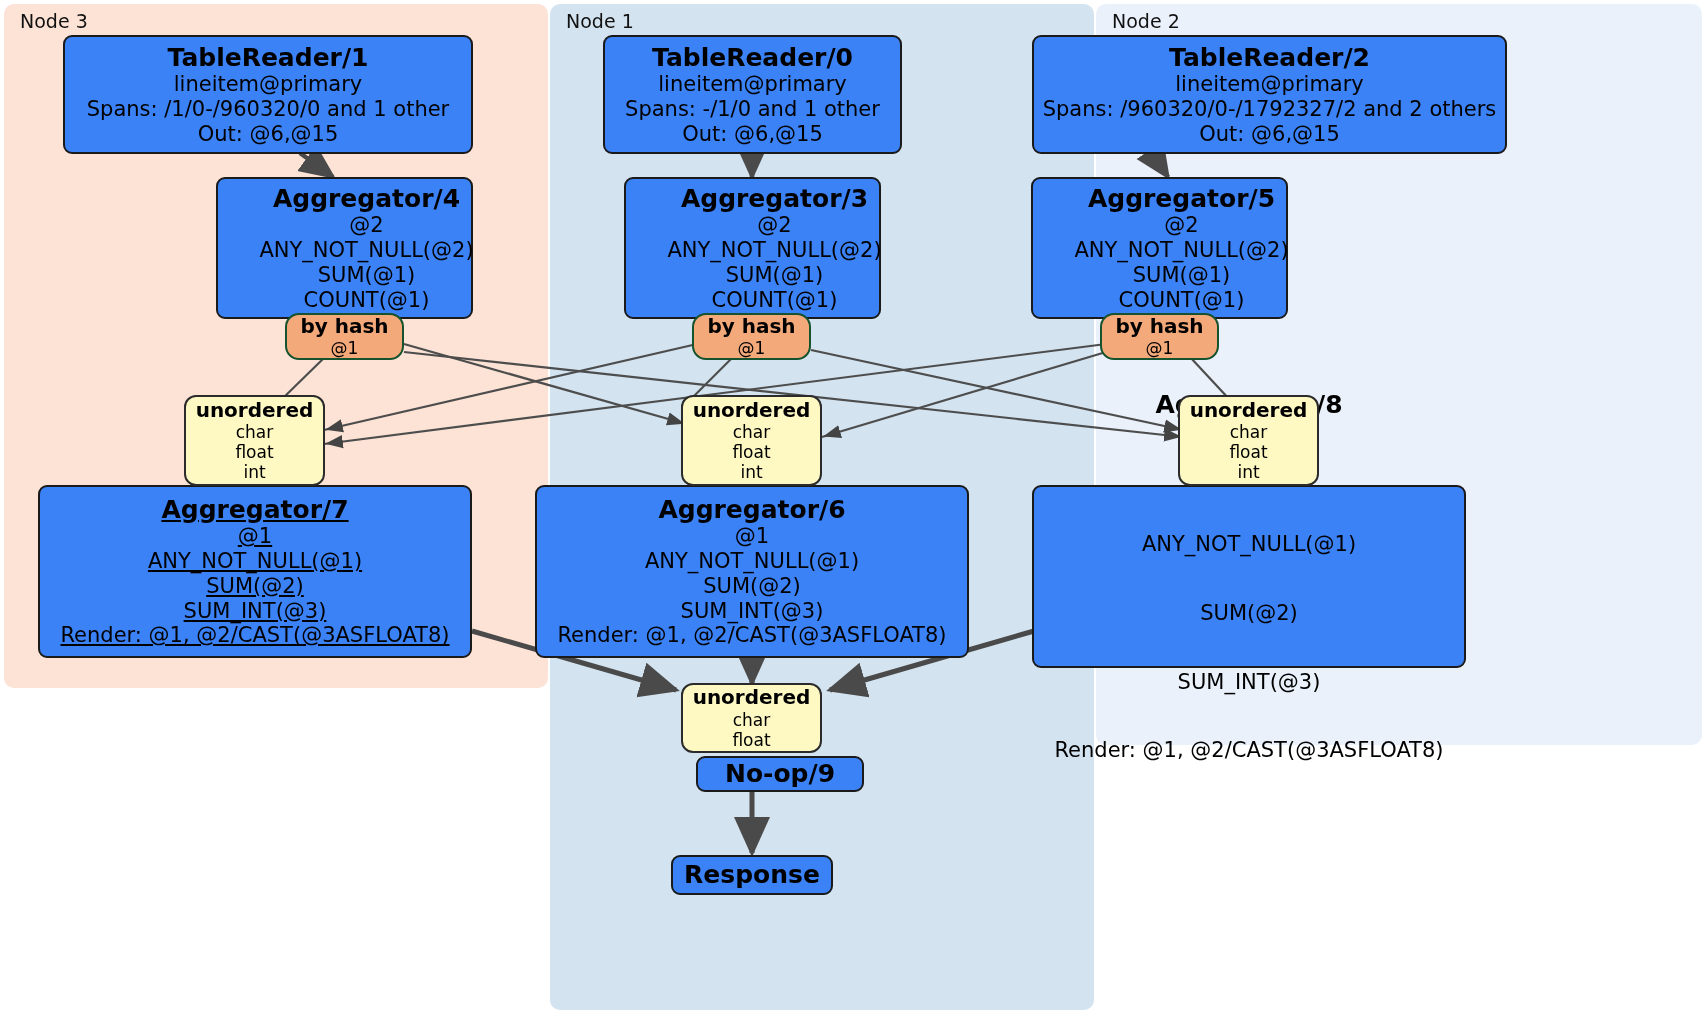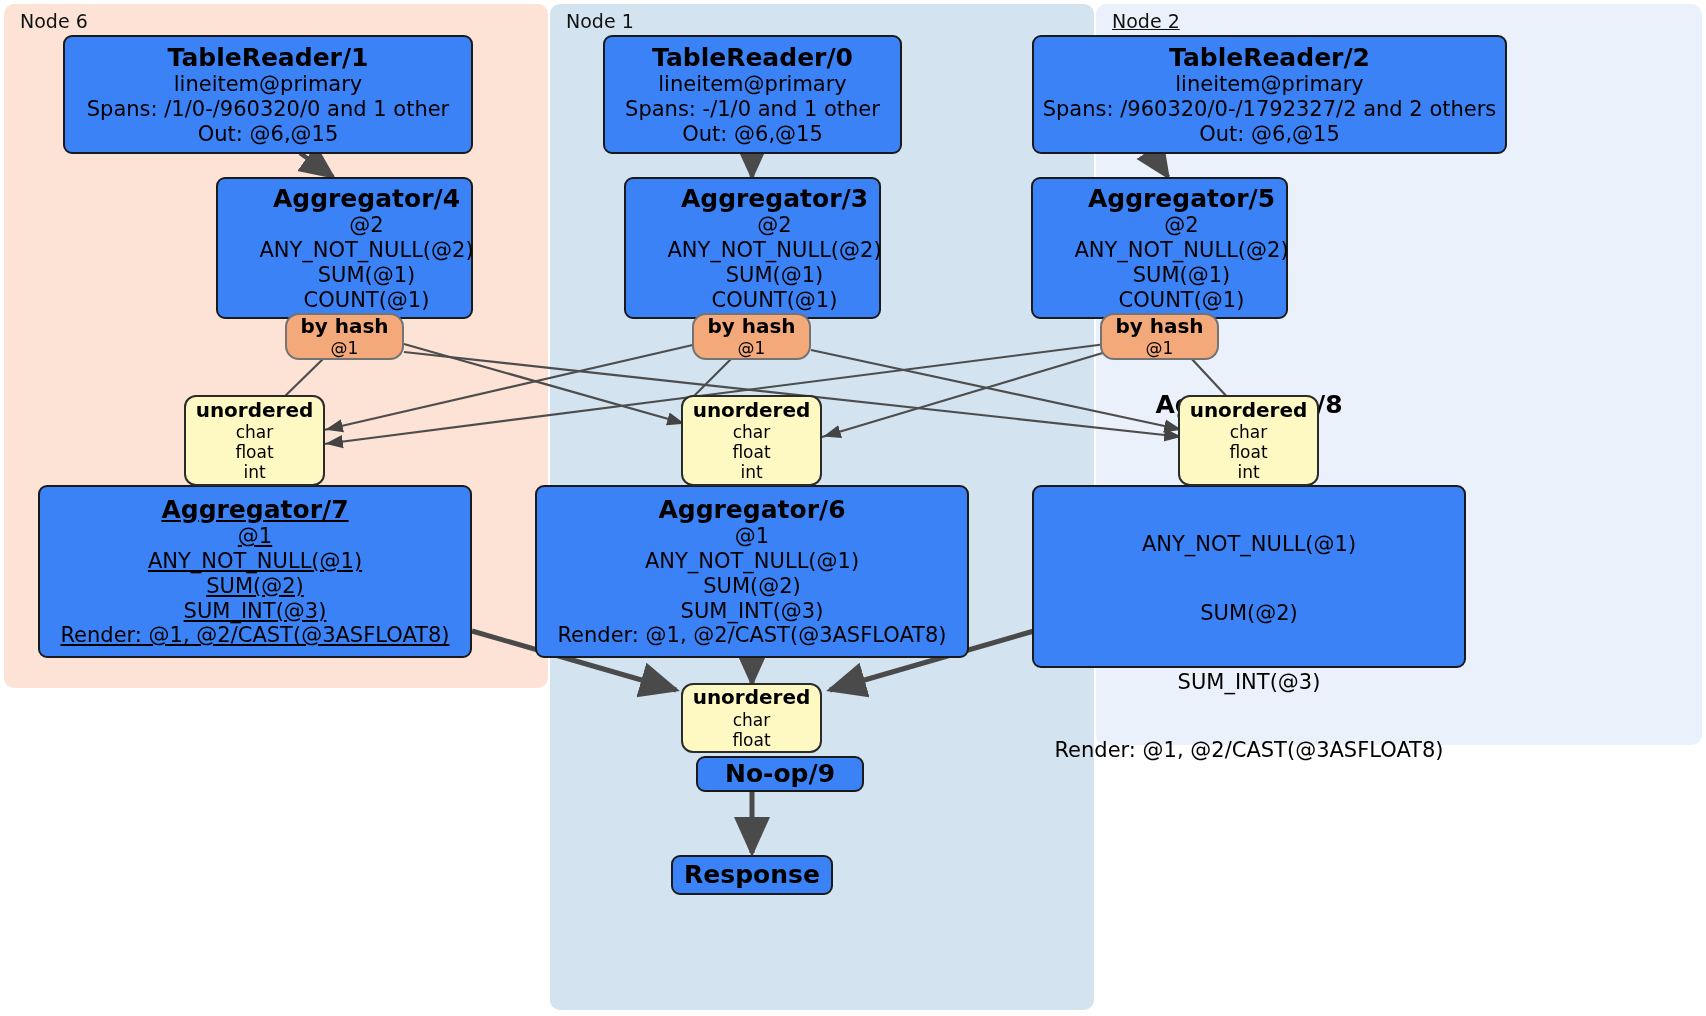--- a/index.html
+++ b/index.html
@@ -52,21 +52,21 @@
     line-height: 1.18;
     color: #000000;
   }
   .proc {
     background: #3b82f6;
     border: 2px solid #1a1a1a;
     border-radius: 9px;
   }
   .router-hash {
     background: #f4a97a;
-    border: 2px solid #737373;
+    border: 2px solid #14532d;
     border-radius: 14px;
   }
   .router-unordered {
     background: #fef9c3;
     border: 2px solid #2b2b2b;
     border-radius: 12px;
   }
   .title {
     font-weight: bold;
     font-size: 25px;
@@ -90,23 +90,23 @@
 </style>
 </head>
 <body>
 
 <div id="canvas">
 
   <div class="cluster" style="left:4px; top:4px; width:544px; height:684px; background:#fce3d6;"></div>
   <div class="cluster" style="left:550px; top:4px; width:544px; height:1006px; background:#d3e3ef;"></div>
   <div class="cluster" style="left:1096px; top:4px; width:606px; height:741px; background:#ebf1fb;"></div>
 
-  <div class="cluster-label" style="left:20px; top:12px;">Node 6</div>
+  <div class="cluster-label" style="left:20px; top:12px;">Node 3</div>
   <div class="cluster-label" style="left:566px; top:12px;">Node 1</div>
-  <div class="cluster-label" style="left:1112px; top:12px;text-decoration:underline;">Node 2</div>
+  <div class="cluster-label" style="left:1112px; top:12px;">Node 2</div>
 
   <svg id="edges" viewBox="0 0 1706 1016">
     <defs>
       <marker id="ah" markerWidth="9" markerHeight="9" refX="7.2" refY="3.6" orient="auto" markerUnits="strokeWidth">
         <path d="M0,0 L8,3.6 L0,7.2 z" fill="#4a4a4a"></path>
       </marker>
       <marker id="ah-thin" markerWidth="11" markerHeight="11" refX="8.6" refY="3.6" orient="auto" markerUnits="strokeWidth">
         <path d="M0,0.6 L8,3.6 L0,6.6 z" fill="#444444"></path>
       </marker>
     </defs>

